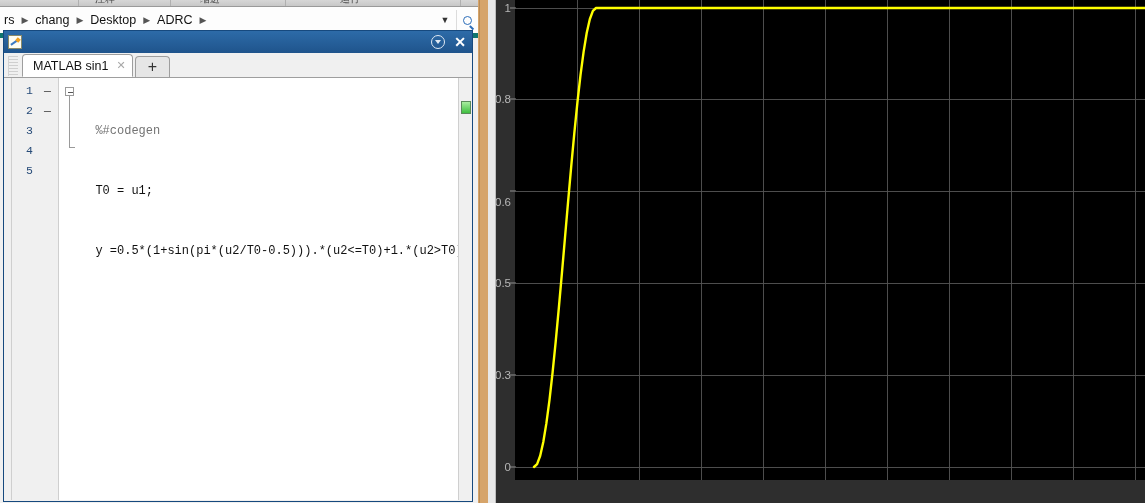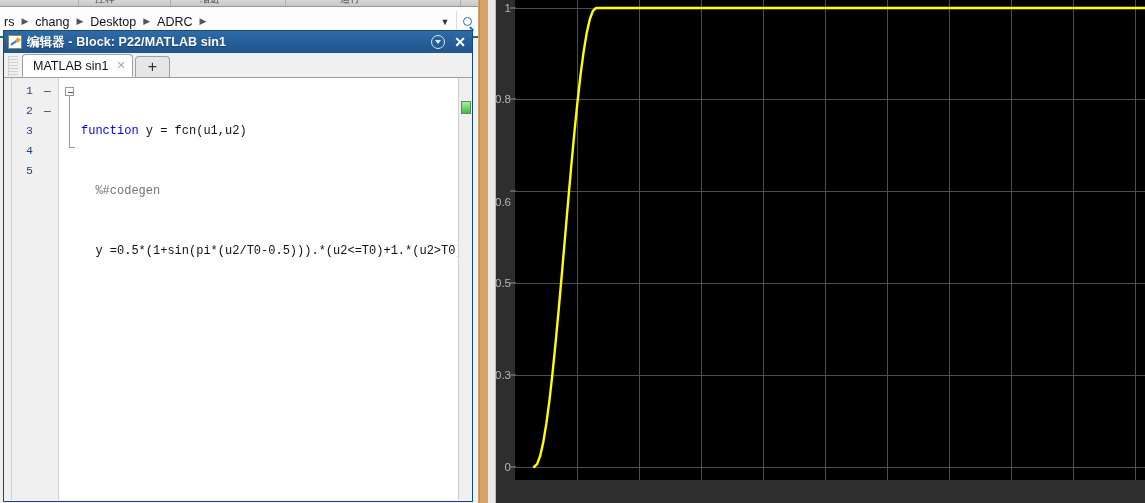--- a/index.html
+++ b/index.html
@@ -31,21 +31,21 @@
     font-size: 10px; color: #444; white-space: nowrap;
   }
   .toolbar-strip .sep {
     position: absolute; top: 0px; width: 1px; height: 7px; background: #b0b0b0;
   }
 
   
   #addressbar {
     position: absolute; left: 0; top: 7px; width: 478px; height: 31px;
     background: #fdfdfd;
-    border-bottom: 2px solid #0f766e;
+    border-bottom: 5px solid #0f766e;
     display: flex; align-items: center;
   }
   #crumbs {
     flex: 1; display: flex; align-items: center;
     padding-left: 2px; overflow: hidden; white-space: nowrap;
   }
   .crumb {
     font-size: 12.5px; color: #111; padding: 0 2px;
     font-family: "Liberation Sans", sans-serif;
   }
@@ -344,21 +344,20 @@
       <div id="crumb-dropdown">▼</div>
       <div id="crumb-search">
           <span class="mag"></span>
         </div>
     </div>
 
     <div id="editor-window">
 
       <div id="editor-titlebar">
         <div id="editor-icon"></div>
-        <div id="editor-title">编辑器 - Block: P22/MATLAB sin1</div>
         <div id="titlebar-buttons">
           <div class="tb-btn" id="undock-btn">
               <span class="tri"></span>
             </div>
           <div class="tb-btn" id="close-btn">✕</div>
         </div>
       </div>
 
       <div id="tabstrip">
         <div id="tab-grip"></div>
@@ -387,22 +386,22 @@
           <div>—</div>
           <div></div>
         </div>
 
         <div id="fold-col">
           <div id="fold-box"></div>
           <div id="fold-line"></div>
         </div>
 
         <div id="code-text">
-          <div><span class="kw">function</span><span> y = fcn(u1,u2)</span></div>
           <div><span class="cmt">  %#codegen</span></div>
+          <div><span>  T0 = u1;</span></div>
           <div><span>  y =0.5*(1+sin(pi*(u2/T0-0.5))).*(u2&lt;=T0)+1.*(u2&gt;T0);</span></div>
           <div>&nbsp;</div>
         </div>
       </div>
 
       <div id="analyzer-strip">
         <div id="analyzer-ok"></div>
       </div>
 
       <div id="editor-bottom-gap"></div>

